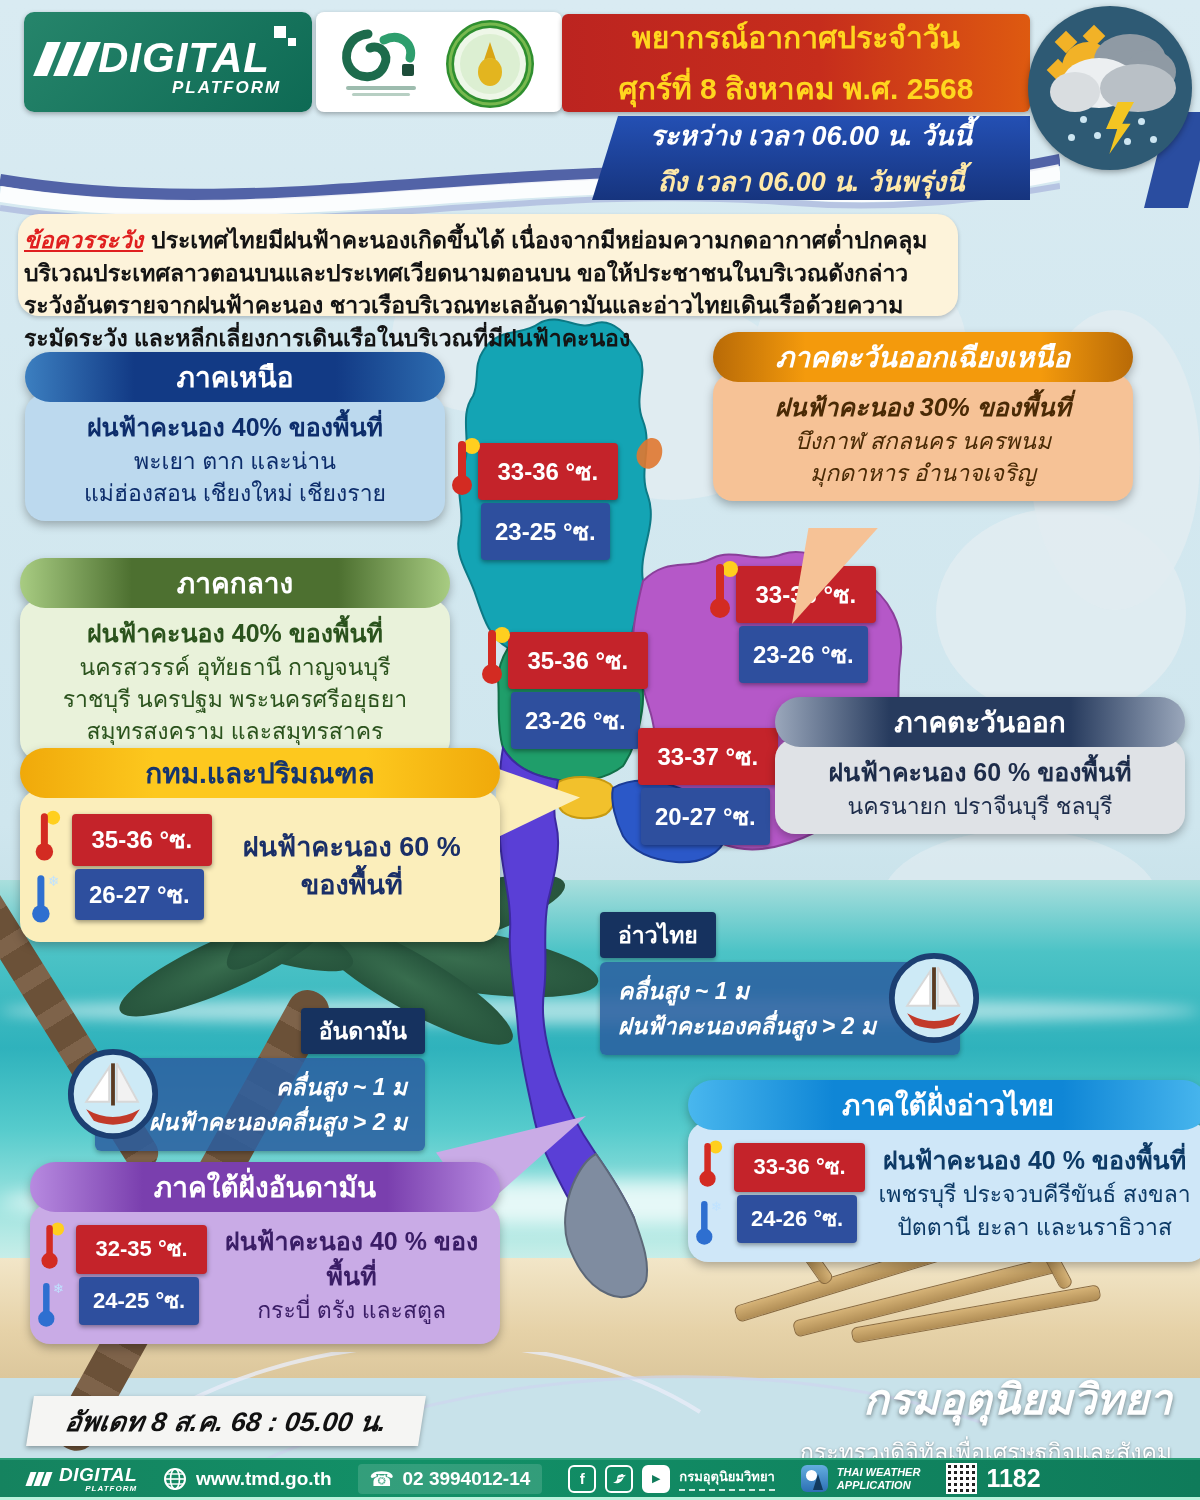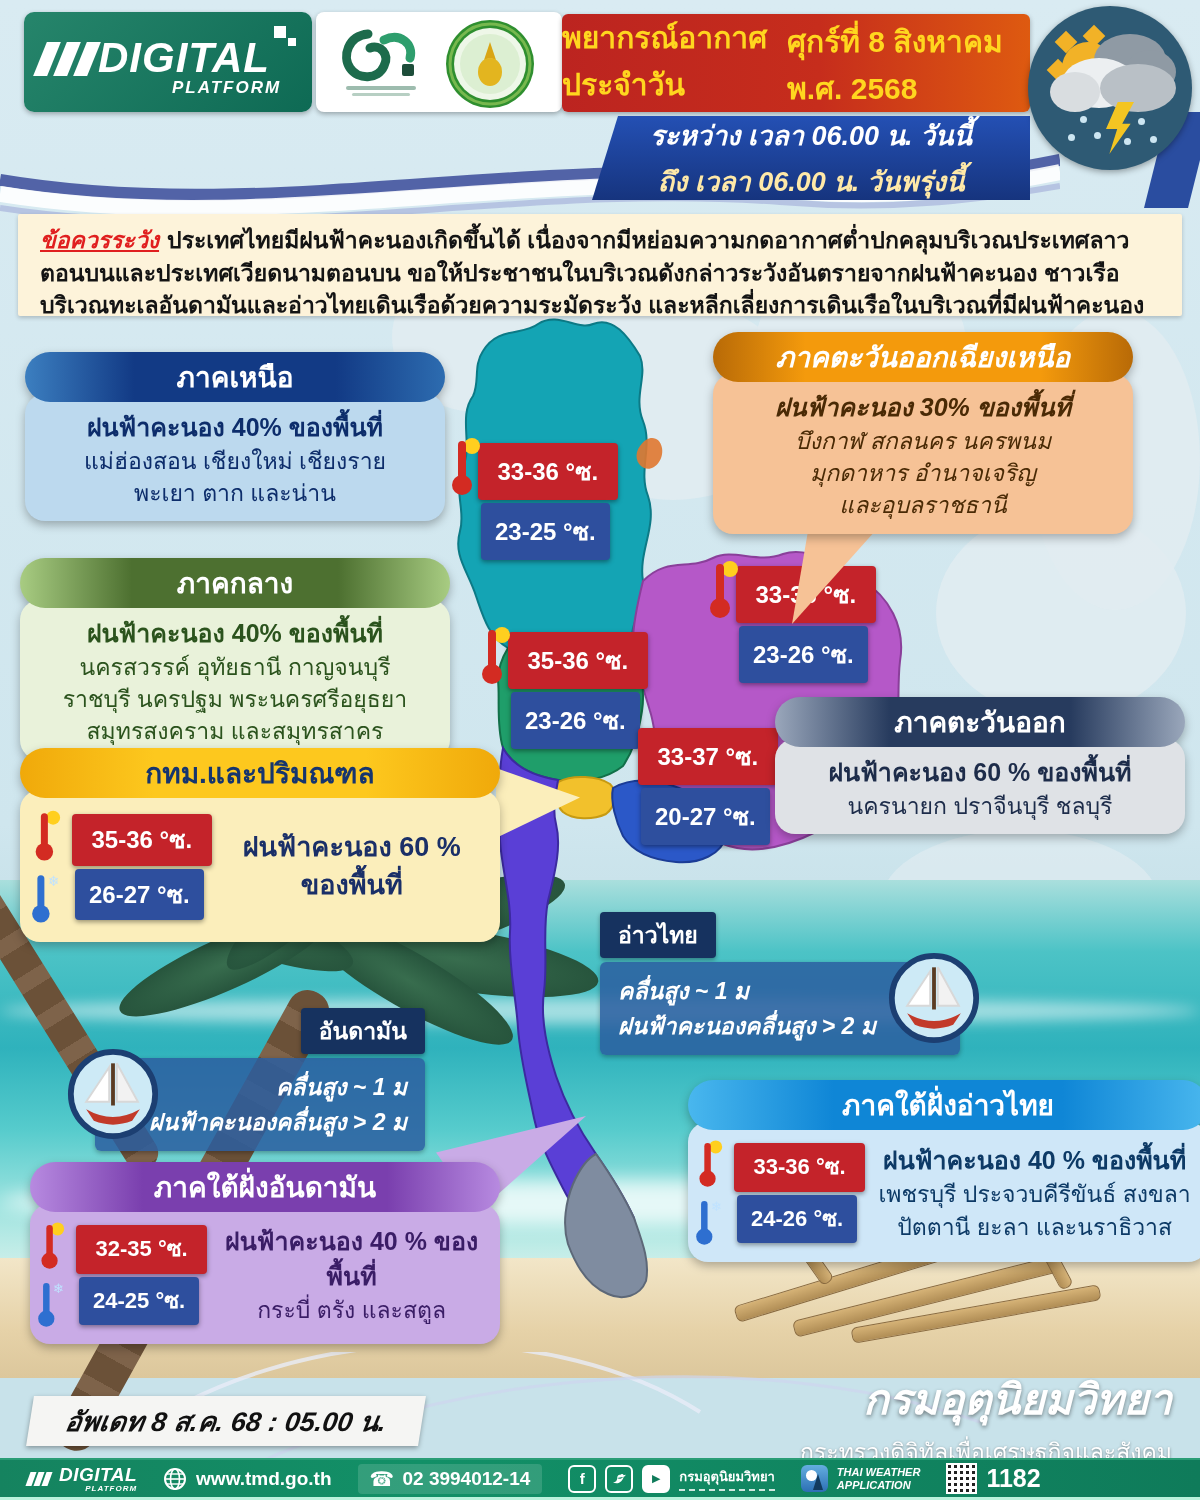--- a/index.html
+++ b/index.html
@@ -23,38 +23,38 @@
 
   
   .hdr{z-index:5;}
   #brandbox{left:24px;top:12px;width:288px;height:100px;border-radius:10px;background:linear-gradient(135deg,#26856b,#0e6a54);box-shadow:0 2px 5px rgba(0,0,0,.3);}
   .dgbar{position:absolute;background:#fff;transform:skewX(-22deg);}
   .dg-name{position:absolute;left:74px;top:22px;color:#fff;font-size:42px;font-weight:bold;font-style:italic;letter-spacing:1px;}
   .dg-sub{position:absolute;left:148px;top:66px;color:#fff;font-size:17px;font-weight:bold;font-style:italic;letter-spacing:2px;}
   .dg-sq{position:absolute;background:#fff;}
   #logowhite{left:316px;top:12px;width:246px;height:100px;background:#fff;border-radius:8px;box-shadow:0 2px 5px rgba(0,0,0,.3);}
   #redbanner{left:562px;top:14px;width:468px;height:98px;border-radius:6px;background:linear-gradient(90deg,#bc2420 0%,#c62d1c 55%,#de5a10 100%);
-    display:flex;flex-direction:row;align-items:flex-start;justify-content:center;box-shadow:0 2px 5px rgba(0,0,0,.3);}
+    display:flex;flex-direction:column;align-items:center;justify-content:center;box-shadow:0 2px 5px rgba(0,0,0,.3);}
   #redbanner .l1{color:#ffd61f;font-size:30px;font-weight:bold;}
   #redbanner .l2{color:#ffd61f;font-size:30px;font-weight:bold;margin-top:4px;}
   #bluebanner{left:592px;top:116px;width:438px;height:84px;background:linear-gradient(180deg,#2450b4,#16347e);clip-path:polygon(26px 0,100% 0,100% 100%,0 100%);
     display:flex;flex-direction:column;align-items:center;justify-content:center;box-shadow:0 2px 5px rgba(0,0,0,.3);}
   #bluebanner .l1{color:#ffffff;font-size:27px;font-weight:bold;font-style:italic;}
   #bluebanner .l2{color:#ffe9a8;font-size:27px;font-weight:bold;font-style:italic;margin-top:3px;}
   #wxcircle{left:1028px;top:6px;width:164px;height:164px;border-radius:50%;background:#2e5a74;box-shadow:0 2px 6px rgba(0,0,0,.35);overflow:hidden;}
   .wx-sun{position:absolute;left:34px;top:36px;width:52px;height:52px;background:#f2b227;border-radius:50%;
     box-shadow:0 0 0 6px rgba(242,178,39,.0);}
   .wx-ray{position:absolute;width:16px;height:16px;background:#f2b227;transform:rotate(45deg);}
   .wx-cloud{position:absolute;border-radius:50%;}
   .wx-bolt{position:absolute;left:78px;top:96px;width:28px;height:52px;background:#f2cییب;background:#f4c522;clip-path:polygon(42% 0,100% 0,58% 42%,88% 42%,12% 100%,40% 52%,0 52%);}
   .raindot{position:absolute;width:7px;height:7px;border-radius:50%;background:#cde6f2;}
 
   
-  #warnbox{left:18px;top:214px;width:1164px;height:102px;background:#fdf3da;border-radius:2px;z-index:5;
-    padding:10px 22px;box-sizing:border-box;font-size:23px;line-height:1.42;color:#141414;font-weight:600;box-shadow:0 2px 4px rgba(0,0,0,.2);}
+  #warnbox{left:18px;top:214px;width:940px;height:102px;background:#fdf3da;border-radius:21px;z-index:5;
+    padding:10px 6px;box-sizing:border-box;font-size:23px;line-height:1.42;color:#141414;font-weight:600;box-shadow:0 2px 4px rgba(0,0,0,.2);}
   #warnbox .wl{color:#e01f1f;font-weight:bold;font-style:italic;text-decoration:underline;margin-right:8px;}
 
   
   #mapsvg{left:428px;top:296px;width:502px;height:1012px;z-index:2;}
 
   
   .tchip{position:absolute;z-index:3;}
   .trow{color:#fff;font-weight:bold;font-size:24px;padding:9px 14px;border-radius:4px;box-shadow:0 2px 5px rgba(0,0,0,.4);white-space:nowrap;text-align:center;}
   .trow.hi{background:#c4232a;}
   .trow.lo{background:#2e4f9e;margin:3px 8px 0 3px;}
@@ -277,35 +277,34 @@
     <div class="trow hi">33-37 °ซ.</div>
     <div class="trow lo">20-27 °ซ.</div>
   </div>
 
   <div class="rg" style="left:25px;top:352px;width:420px;">
     <div class="rg-head head-north">
         <span>ภาคเหนือ</span>
       </div>
     <div class="rg-body body-north">
       <div class="rain-line">ฝนฟ้าคะนอง 40% ของพื้นที่</div>
+      <div>พะเยา ตาก และน่าน</div>
       <div>แม่ฮ่องสอน เชียงใหม่ เชียงราย</div>
-      <div>พะเยา ตาก และน่าน</div>
     </div>
   </div>
 
   <div class="tail" style="left:792px;top:528px;width:110px;height:96px;background:#f6c296;clip-path:polygon(15% 0,78% 0,0 100%);"></div>
   <div class="rg" style="left:713px;top:332px;width:420px;font-style:italic;">
     <div class="rg-head head-ne">
         <span>ภาคตะวันออกเฉียงเหนือ</span>
       </div>
     <div class="rg-body body-ne">
       <div class="rain-line">ฝนฟ้าคะนอง 30% ของพื้นที่</div>
       <div>บึงกาฬ สกลนคร นครพนม</div>
       <div>มุกดาหาร อำนาจเจริญ</div>
-      <div>และอุบลราชธานี</div>
     </div>
   </div>
 
   <div class="rg" style="left:20px;top:558px;width:430px;">
     <div class="rg-head head-central">
         <span>ภาคกลาง</span>
       </div>
     <div class="rg-body body-central">
       <div class="rain-line">ฝนฟ้าคะนอง 40% ของพื้นที่</div>
       <div>นครสวรรค์ อุทัยธานี กาญจนบุรี</div>

